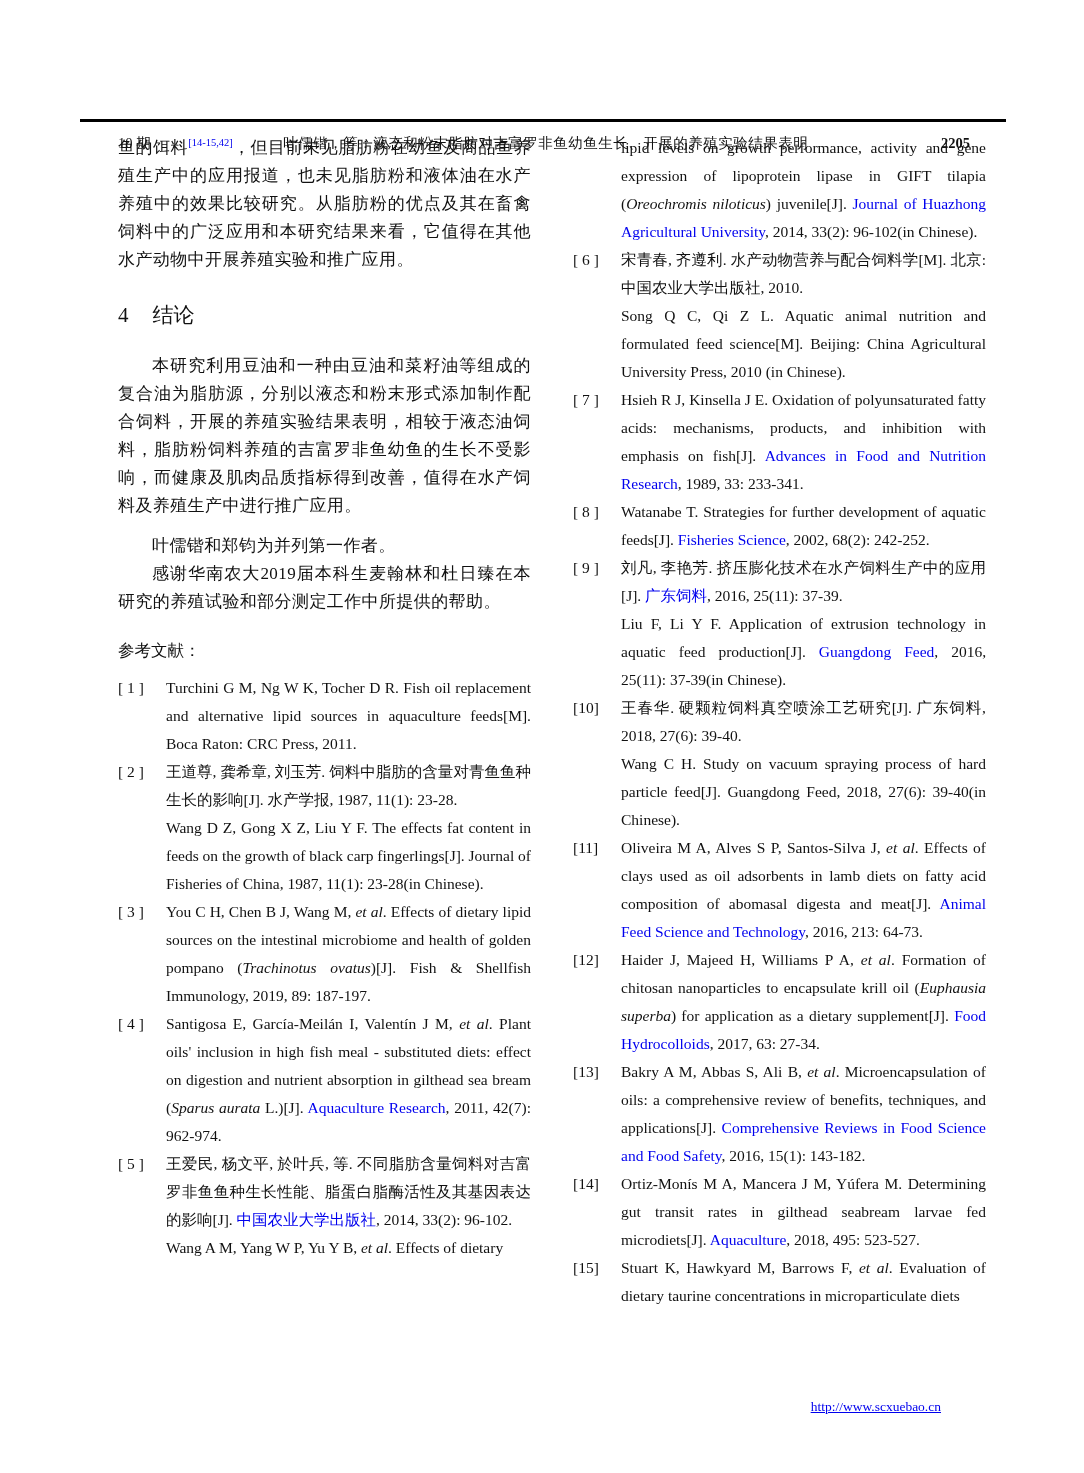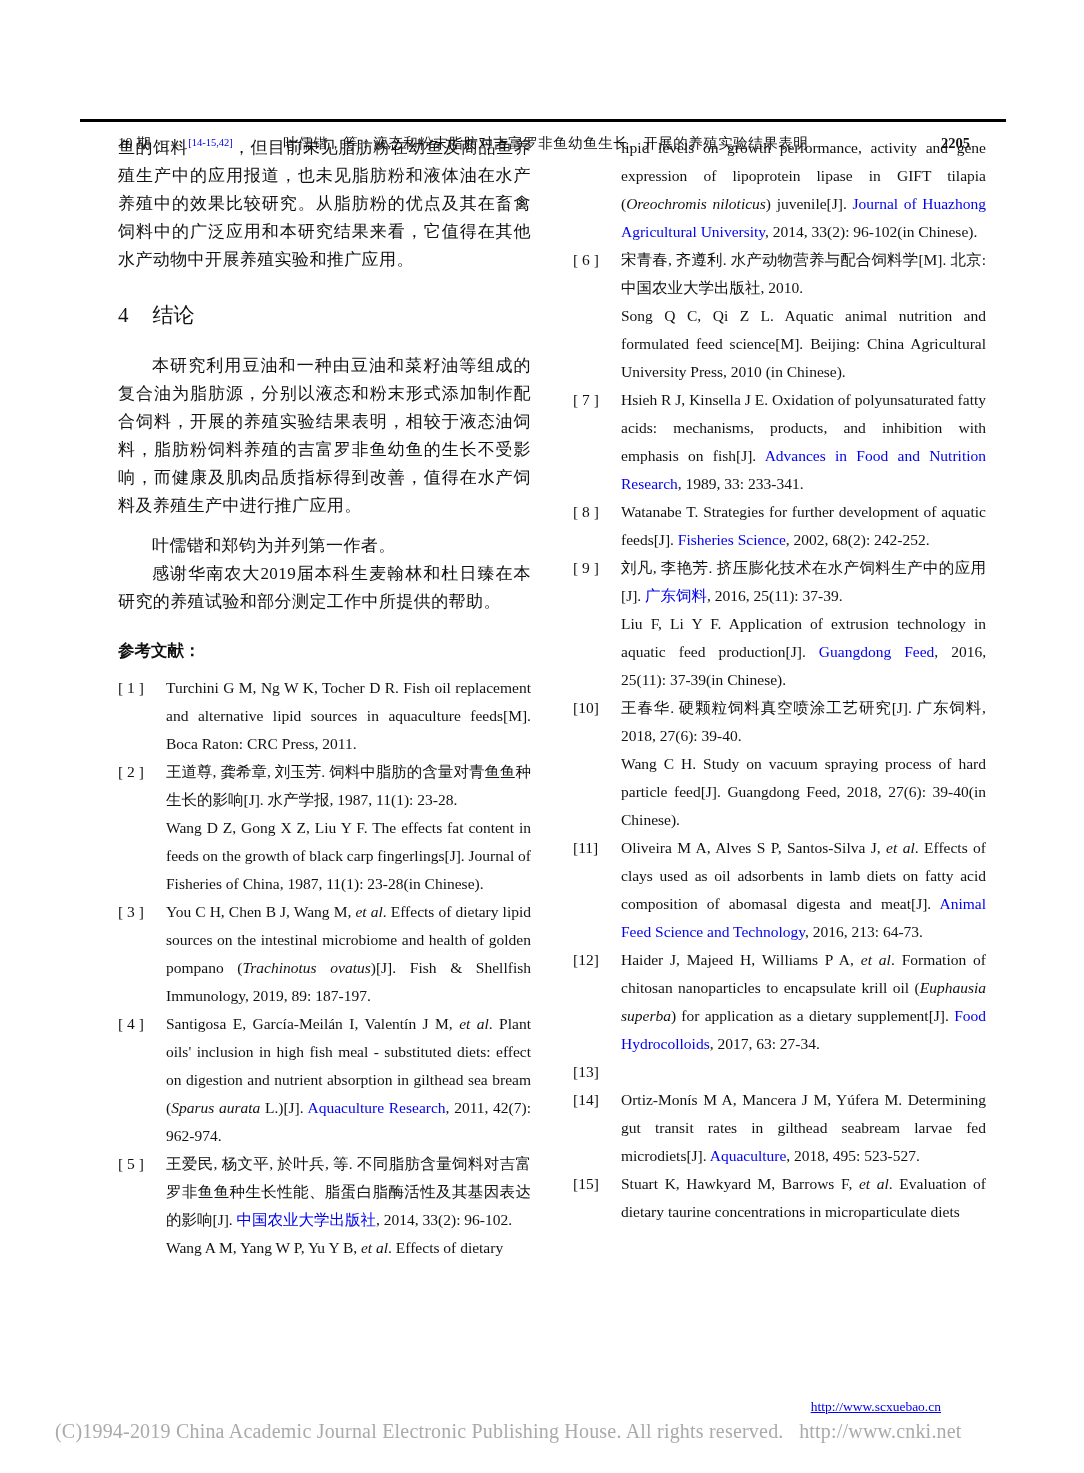--- a/index.html
+++ b/index.html
@@ -46,21 +46,21 @@
     font-size:10.5px;letter-spacing:0;
     vertical-align:super;line-height:0;
   }
   .section-heading{
     margin:26px 0 22px 0;
     font-size:21px;line-height:30px;
     display:flex;gap:24px;align-items:baseline;
   }
   .refs-heading{
     font-family:"Liberation Sans","DejaVu Sans",sans-serif;
-    font-weight:700;font-size:16.5px;
+    font-weight:400;font-size:16.5px;
     margin:24px 0 12px 0;
   }
   
   .ref{
     display:flex;
     font-size:15.5px;line-height:28px;
   }
   .ref-num{flex:none;width:48px;white-space:pre;}
   .ref-body{flex:1;min-width:0;}
   .ref-part{text-align:justify;}
@@ -194,34 +194,36 @@
             </div>
           </div>
           <div class="ref">
             <span class="ref-num">[12]</span>
             <div class="ref-body">
               <div class="ref-part">Haider J, Majeed H, Williams P A, <i>et al</i>. Formation of chitosan nanoparticles to encapsulate krill oil (<i>Euphausia superba</i>) for application as a dietary supplement[J]. <span class="ref-link">Food Hydrocolloids</span>, 2017, 63: 27-34.</div>
             </div>
           </div>
           <div class="ref">
             <span class="ref-num">[13]</span>
+            <div class="ref-body">
+              <div class="ref-part">Bakry A M, Abbas S, Ali B, <i>et al</i>. Microencapsulation of oils: a comprehensive review of benefits, techniques, and applications[J]. <span class="ref-link">Comprehensive Reviews in Food Science and Food Safety</span>, 2016, 15(1): 143-182.</div>
+            </div>
           </div>
           <div class="ref">
             <span class="ref-num">[14]</span>
             <div class="ref-body">
               <div class="ref-part">Ortiz-Monís M A, Mancera J M, Yúfera M. Determining gut transit rates in gilthead seabream larvae fed microdiets[J]. <span class="ref-link">Aquaculture</span>, 2018, 495: 523-527.</div>
             </div>
           </div>
           <div class="ref">
             <span class="ref-num">[15]</span>
             <div class="ref-body">
               <div class="ref-part">Stuart K, Hawkyard M, Barrows F, <i>et al</i>. Evaluation of dietary taurine concentrations in microparticulate diets</div>
             </div>
           </div>
         </div>
     </div>
 
   </div>
 
   <div class="footer-url">http://www.scxuebao.cn</div>
-  <div class="footer-copy">(C)1994-2019 China Academic Journal Electronic Publishing House. All rights reserved.   http://www.cnki.net</div>
 
 </div>
 
 </body></html>

